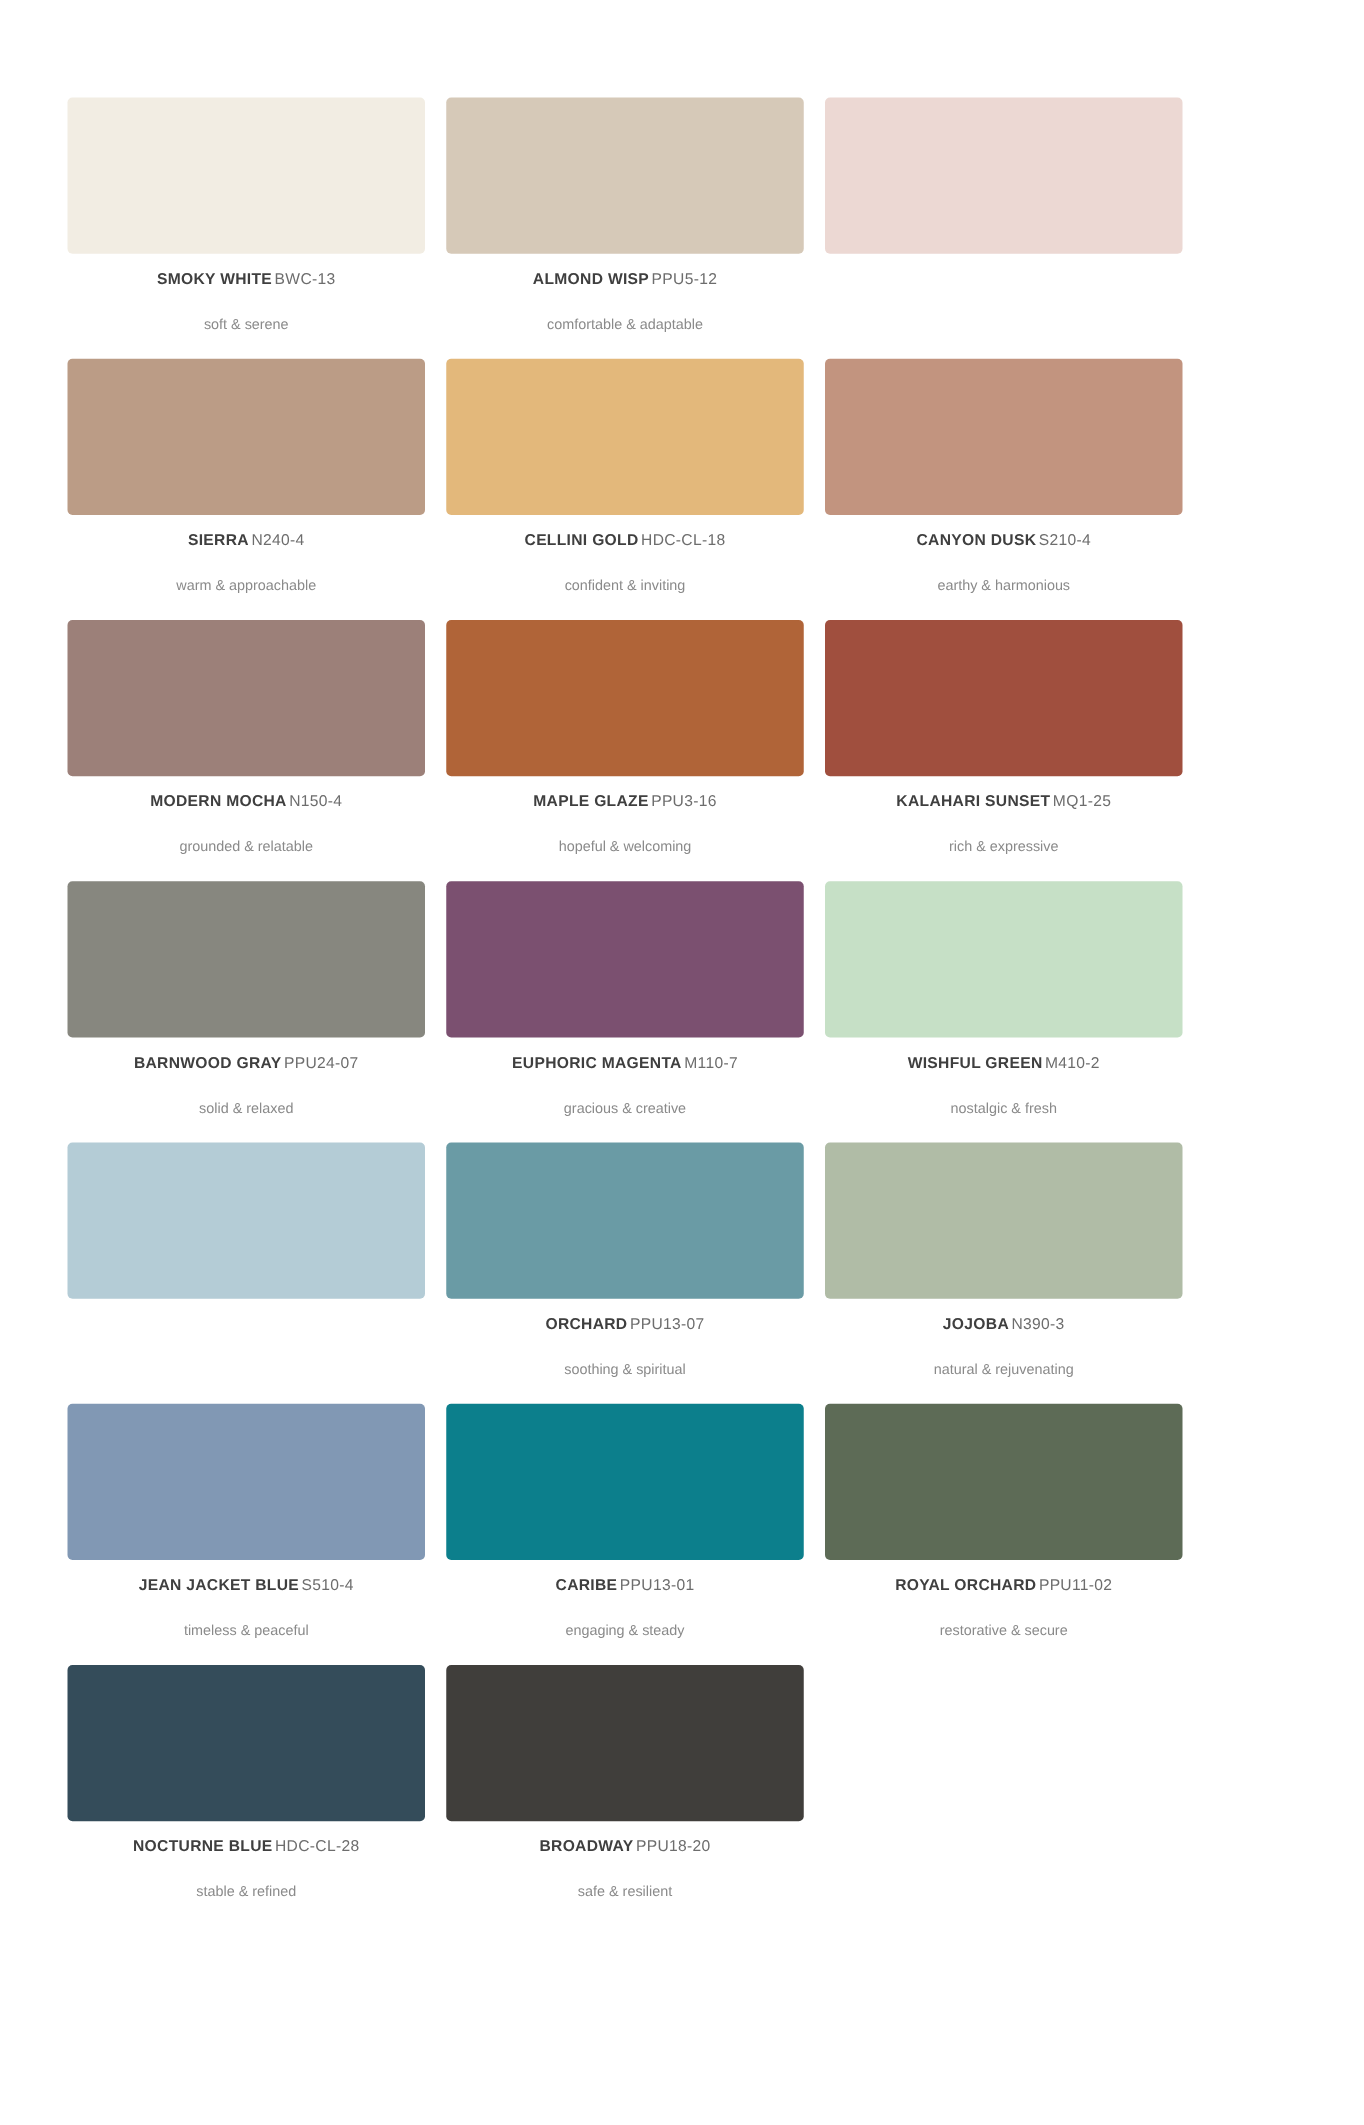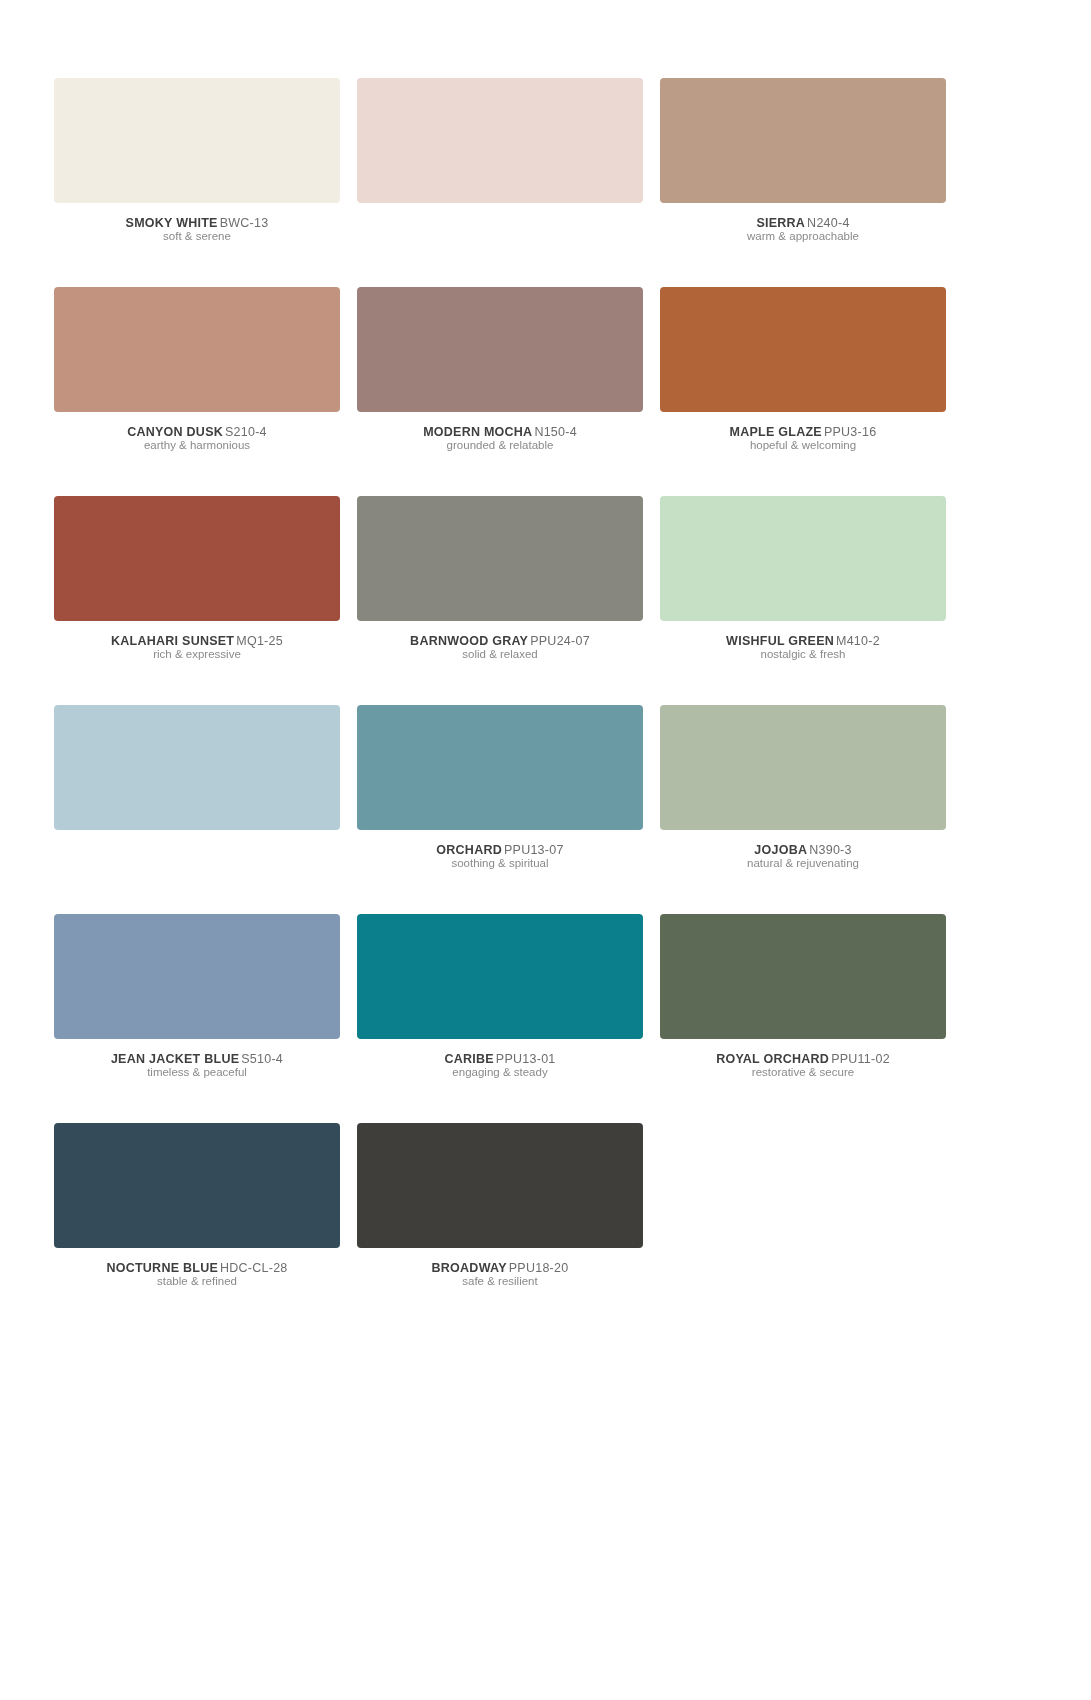--- a/index.html
+++ b/index.html
@@ -65,51 +65,65 @@
     color: #3f3f3f;
   }
 
   .swatch-code {
     font-weight: 400;
     color: #6d6d6d;
     margin-left: 2px;
   }
 
   .swatch-tagline {
-    margin-top: 0;
+    margin-top: 24px;
     font-size: 11.5px;
     line-height: 1.15;
     color: #8a8a8a;
     font-weight: 400;
     white-space: nowrap;
   }
 </style>
 </head>
 <body>
 
 <div class="palette-page">
   <div class="palette-grid" id="swatch-grid">
       <div class="swatch-card">
         <div class="swatch-chip" style="background: rgb(242, 237, 227);"></div>
         <div class="swatch-meta">
           <div class="swatch-title"><span class="swatch-name">SMOKY WHITE</span><span class="swatch-code">BWC-13</span></div>
           <div class="swatch-tagline">soft &amp; serene</div>
         </div>
       </div>
       <div class="swatch-card">
+        <div class="swatch-chip" style="background: rgb(214, 201, 184);"></div>
+        <div class="swatch-meta">
+          <div class="swatch-title"><span class="swatch-name">ALMOND WISP</span><span class="swatch-code">PPU5-12</span></div>
+          <div class="swatch-tagline">comfortable &amp; adaptable</div>
+        </div>
+      </div>
+      <div class="swatch-card">
         <div class="swatch-chip" style="background: rgb(236, 216, 211);"></div>
       </div>
       <div class="swatch-card">
         <div class="swatch-chip" style="background: rgb(187, 156, 134);"></div>
         <div class="swatch-meta">
           <div class="swatch-title"><span class="swatch-name">SIERRA</span><span class="swatch-code">N240-4</span></div>
           <div class="swatch-tagline">warm &amp; approachable</div>
         </div>
       </div>
       <div class="swatch-card">
+        <div class="swatch-chip" style="background: rgb(227, 184, 123);"></div>
+        <div class="swatch-meta">
+          <div class="swatch-title"><span class="swatch-name">CELLINI GOLD</span><span class="swatch-code">HDC-CL-18</span></div>
+          <div class="swatch-tagline">confident &amp; inviting</div>
+        </div>
+      </div>
+      <div class="swatch-card">
         <div class="swatch-chip" style="background: rgb(194, 148, 127);"></div>
         <div class="swatch-meta">
           <div class="swatch-title"><span class="swatch-name">CANYON DUSK</span><span class="swatch-code">S210-4</span></div>
           <div class="swatch-tagline">earthy &amp; harmonious</div>
         </div>
       </div>
       <div class="swatch-card">
         <div class="swatch-chip" style="background: rgb(156, 128, 121);"></div>
         <div class="swatch-meta">
           <div class="swatch-title"><span class="swatch-name">MODERN MOCHA</span><span class="swatch-code">N150-4</span></div>
@@ -131,20 +145,27 @@
         </div>
       </div>
       <div class="swatch-card">
         <div class="swatch-chip" style="background: rgb(135, 135, 127);"></div>
         <div class="swatch-meta">
           <div class="swatch-title"><span class="swatch-name">BARNWOOD GRAY</span><span class="swatch-code">PPU24-07</span></div>
           <div class="swatch-tagline">solid &amp; relaxed</div>
         </div>
       </div>
       <div class="swatch-card">
+        <div class="swatch-chip" style="background: rgb(123, 80, 112);"></div>
+        <div class="swatch-meta">
+          <div class="swatch-title"><span class="swatch-name">EUPHORIC MAGENTA</span><span class="swatch-code">M110-7</span></div>
+          <div class="swatch-tagline">gracious &amp; creative</div>
+        </div>
+      </div>
+      <div class="swatch-card">
         <div class="swatch-chip" style="background: rgb(198, 224, 198);"></div>
         <div class="swatch-meta">
           <div class="swatch-title"><span class="swatch-name">WISHFUL GREEN</span><span class="swatch-code">M410-2</span></div>
           <div class="swatch-tagline">nostalgic &amp; fresh</div>
         </div>
       </div>
       <div class="swatch-card">
         <div class="swatch-chip" style="background: rgb(180, 204, 214);"></div>
       </div>
       <div class="swatch-card">

